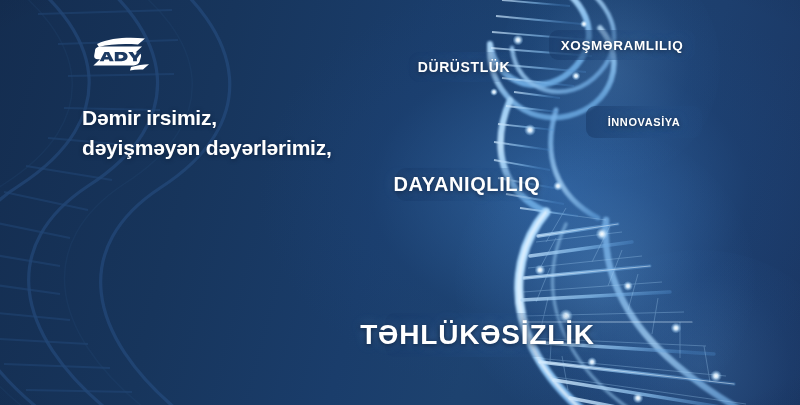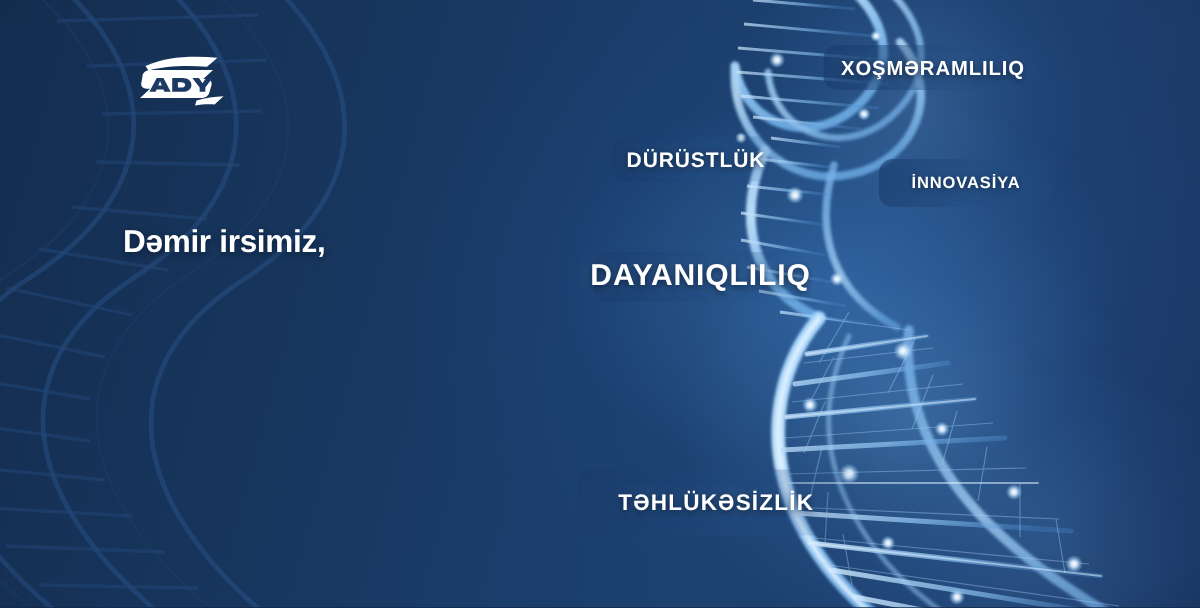--- a/index.html
+++ b/index.html
@@ -63,43 +63,42 @@
   
   #headline {
     position:absolute; left:82px; top:103px;
     width:300px;
     color:#ffffff;
     font-size:21px;
     font-weight:bold;
     line-height:1.42;
     letter-spacing:-0.2px;
     text-shadow:0 1px 4px rgba(5,18,38,0.55);
-    margin-top:44px;
   }
   #headline .ln { display:block; white-space:nowrap; }
 
   
   .value-pill {
     position:absolute;
     display:flex; align-items:center; justify-content:center;
     color:#ffffff;
     font-weight:bold;
     letter-spacing:0.6px;
     white-space:nowrap;
     border-radius:9px;
     background:linear-gradient(100deg, rgba(24,58,105,0.60) 0%, rgba(34,76,130,0.34) 55%, rgba(40,88,148,0.05) 100%);
     text-shadow:0 1px 5px rgba(4,16,36,0.75), 0 0 12px rgba(150,200,250,0.30);
   }
 
   #pill-xosmeramliliq { left:549px; top:30px;  width:146px; height:30px; font-size:13.5px;text-align:right; }
-  #pill-durustluk     { left:409px; top:52px;  width:110px; height:30px; font-size:14px;margin-top:39px; }
+  #pill-durustluk     { left:409px; top:52px;  width:110px; height:30px; font-size:14px; }
   #pill-innovasiya    { left:586px; top:106px; width:116px; height:32px; font-size:11px; }
   #pill-dayaniqliliq  { left:396px; top:168px; width:142px; height:33px; font-size:20px; }
   #pill-keyfiyyet     { left:623px; top:218px; width:134px; height:34px; font-size:16.5px; }
-  #pill-tehlukesizlik { left:385px; top:313px; width:185px; height:44px; font-size:15px; letter-spacing:0.8px;text-align:center; }
+  #pill-tehlukesizlik { left:385px; top:313px; width:185px; height:44px; font-size:28px; letter-spacing:0.8px;text-align:center; }
 </style>
 </head>
 <body>
 
 <div id="banner">
 
   <svg id="left-watermark" viewBox="0 0 330 470" fill="none">
     <defs>
       <linearGradient id="wmFade" x1="0" y1="0" x2="1" y2="0.5">
         <stop offset="0%" stop-color="#2f5c96" stop-opacity="0.85"></stop>
@@ -289,20 +288,21 @@
                L 29.8 24.2 Z M33.6 17.8 L33.6 21.4 L35.8 21.4 C 37.4 21.4, 38.4 20.7, 38.4 19.6
                C 38.4 18.5, 37.4 17.8, 35.8 17.8 Z"></path>
       <path d="M43.2 15 L47.6 15 L50 18.5 L52.4 15 L56.6 15 L51.9 21.4 L51.9 24.2 L48.1 24.2 L48.1 21.4 Z"></path>
     </g>
 
     <path d="M46 30 C 52 28.4, 58 27.4, 64 27.2 L 58 32.6 C 53 32.4, 49 32.6, 45 33.4 Z" fill="#ffffff"></path>
   </svg>
 
   <div id="headline">
     <span class="ln">Dəmir irsimiz,</span>
+    <span class="ln">dəyişməyən dəyərlərimiz,</span>
   </div>
 
   <div class="value-pill" id="pill-xosmeramliliq">XOŞMƏRAMLILIQ</div>
   <div class="value-pill" id="pill-durustluk">DÜRÜSTLÜK</div>
   <div class="value-pill" id="pill-innovasiya">İNNOVASİYA</div>
   <div class="value-pill" id="pill-dayaniqliliq">DAYANIQLILIQ</div>
   <div class="value-pill" id="pill-tehlukesizlik">TƏHLÜKƏSİZLİK</div>
 
 </div>
 

